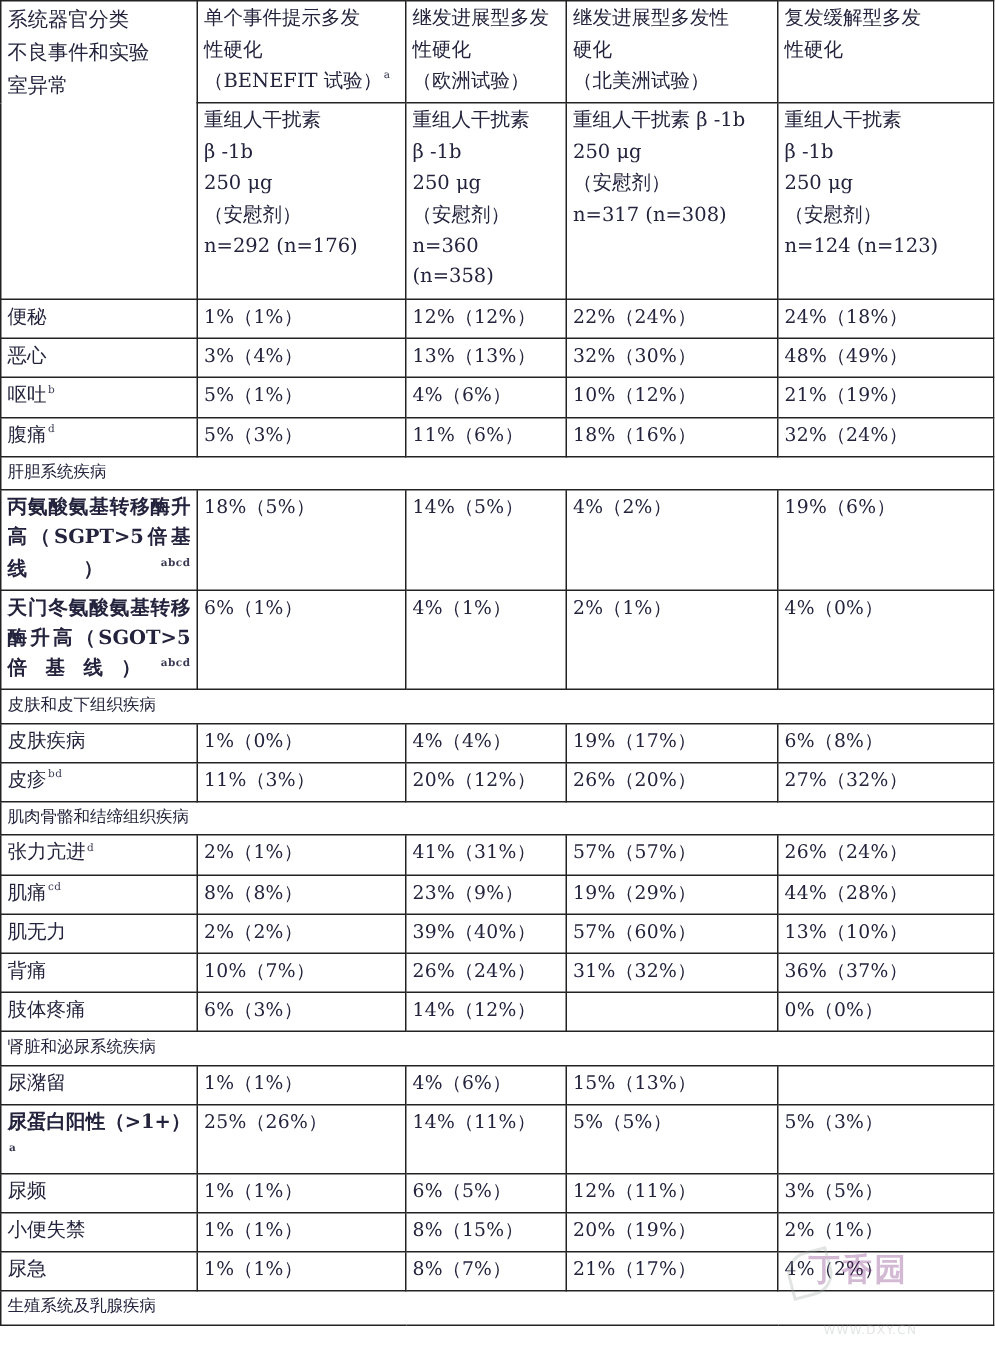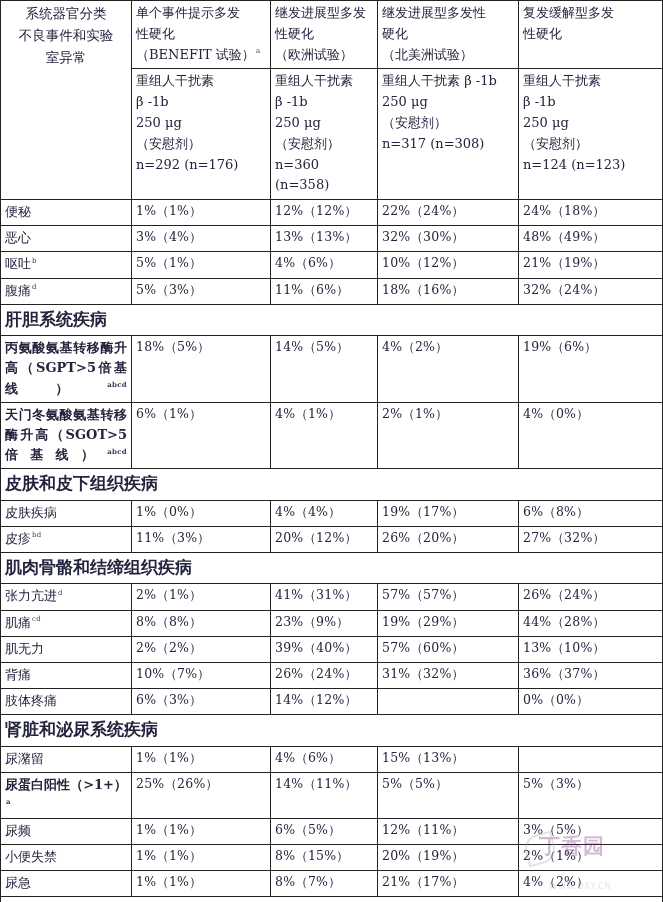--- a/index.html
+++ b/index.html
@@ -58,22 +58,22 @@
     font-weight: bold;
   }
 
   td.val {
     font-size: 12.5px;
     letter-spacing: 0.2px;
     white-space: nowrap;
   }
 
   td.section {
-    font-weight: bold;
-    font-size: 17px;
+    font-weight: normal;
+    font-size: 11px;
     padding-top: 2px;
     padding-bottom: 3px;
   }
 
   
   td.hdr {
     font-size: 13px;
     line-height: 1.6;
     padding: 3px 4px;
   }
@@ -88,21 +88,21 @@
 
   sup {
     font-size: 7px;
     vertical-align: super;
     line-height: 0;
     letter-spacing: 0.3px;
     padding-left: 1px;
     color: #3b3b55;
   }
 
-  .nowrapline { white-space: nowrap; text-align: center; }
+  .nowrapline { white-space: nowrap; }
 
   
   .watermark {
     position: absolute;
     right: 6px;
     bottom: 10px;
     width: 132px;
     height: 60px;
     pointer-events: none;
     opacity: 0.30;

